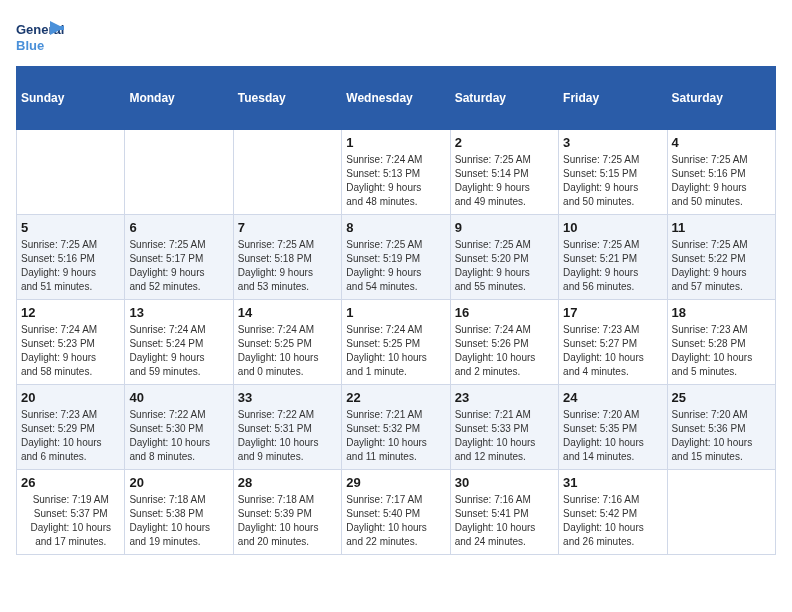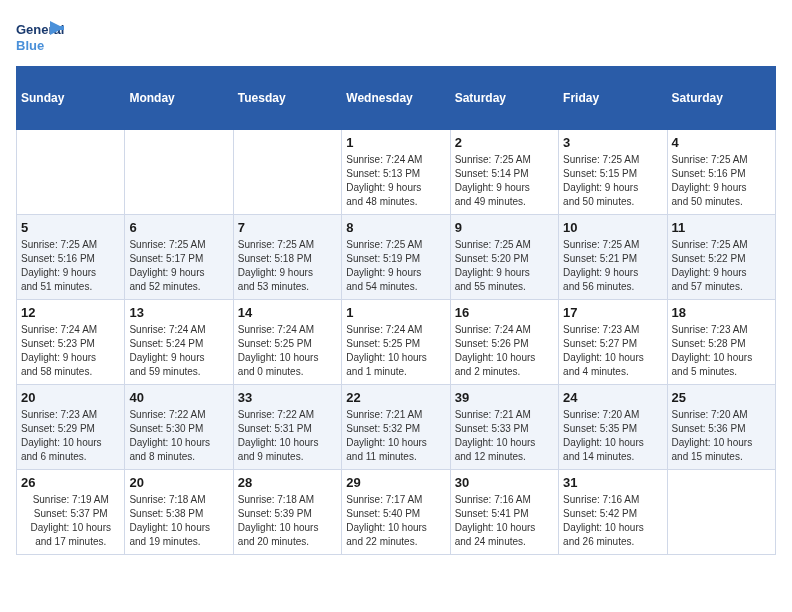--- a/index.html
+++ b/index.html
@@ -270,21 +270,21 @@
 and 9 minutes.</div>
         </td>
         <td>
           <span class="day-number">22</span>
           <div class="day-info" style="white-space: pre-line;">Sunrise: 7:21 AM
 Sunset: 5:32 PM
 Daylight: 10 hours
 and 11 minutes.</div>
         </td>
         <td>
-          <span class="day-number">39</span>
+          <span class="day-number">23</span>
           <div class="day-info" style="white-space: pre-line;">Sunrise: 7:21 AM
 Sunset: 5:33 PM
 Daylight: 10 hours
 and 12 minutes.</div>
         </td>
         <td>
           <span class="day-number">24</span>
           <div class="day-info" style="white-space: pre-line;">Sunrise: 7:20 AM
 Sunset: 5:35 PM
 Daylight: 10 hours

